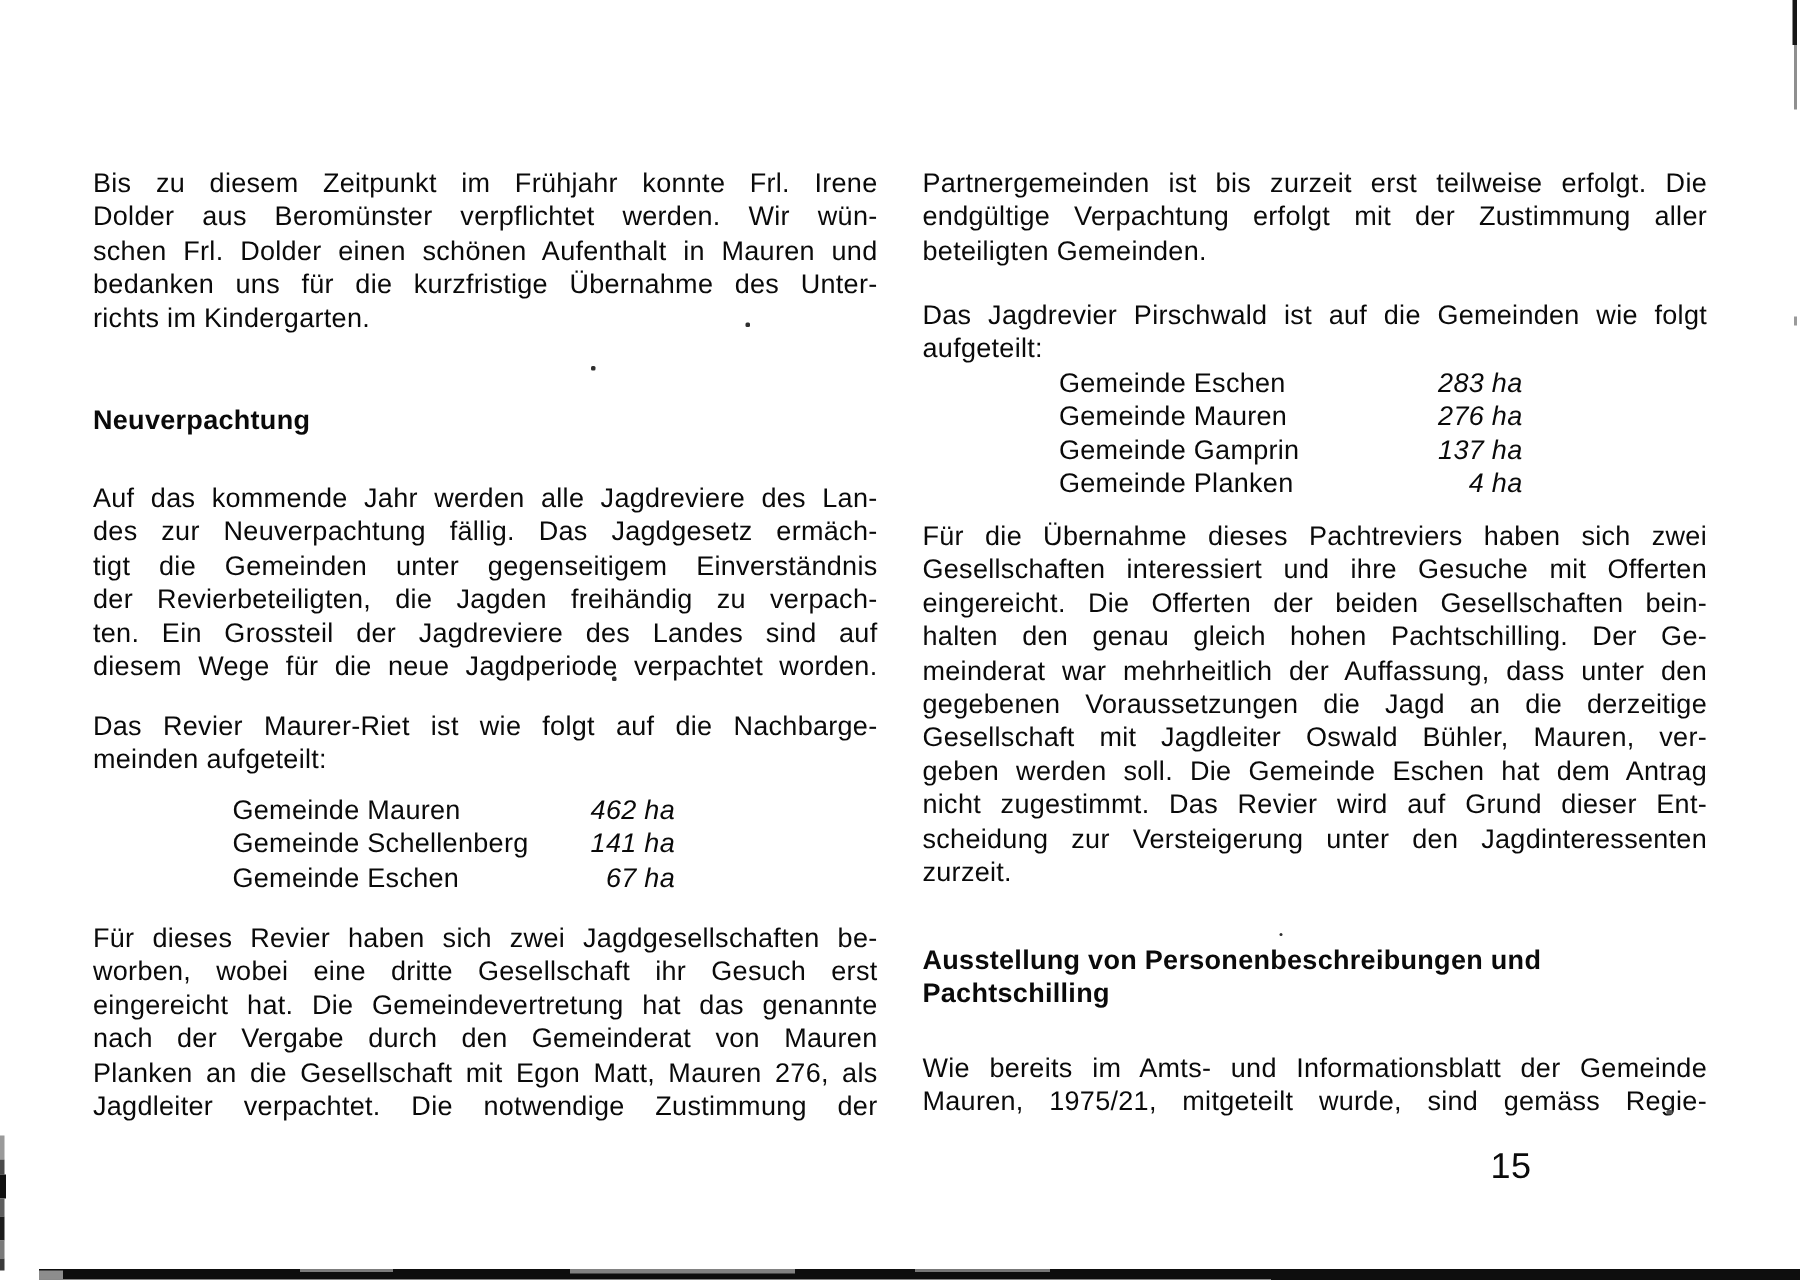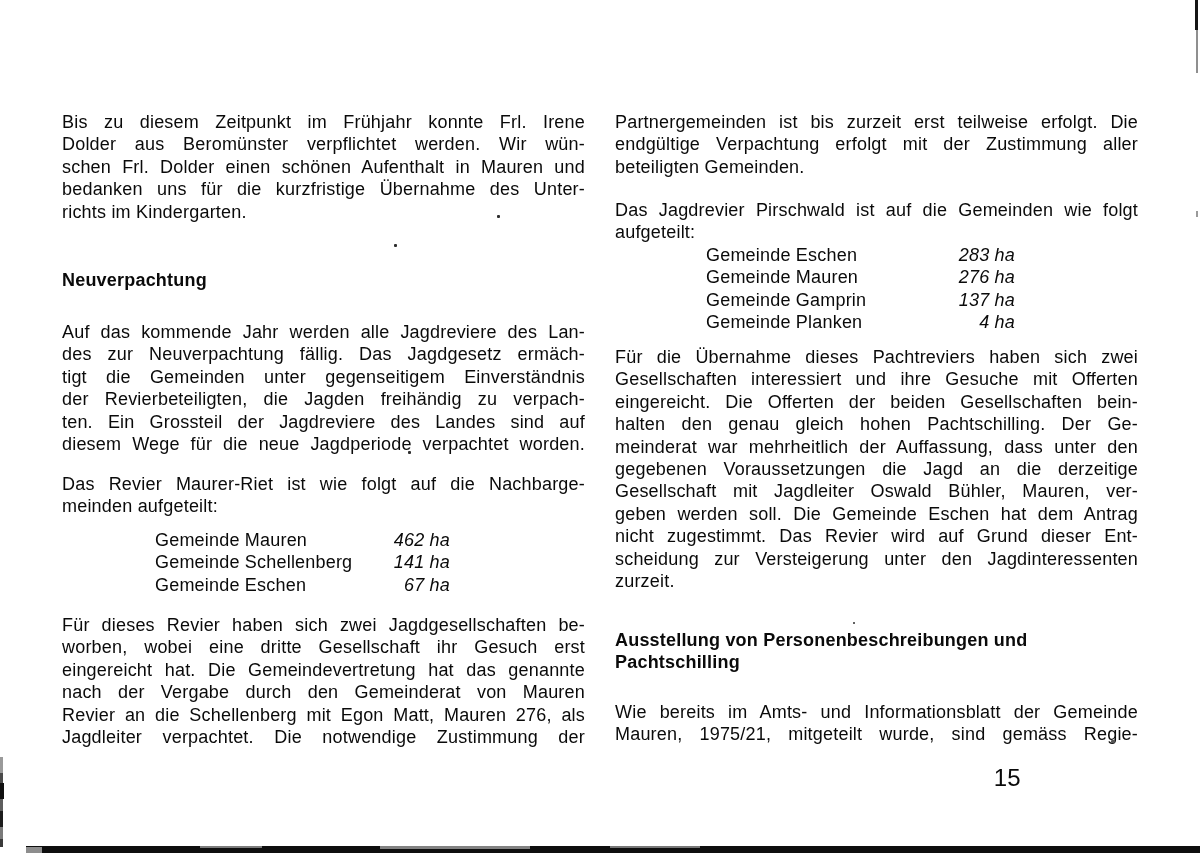--- a/index.html
+++ b/index.html
@@ -73,21 +73,21 @@
           <span class="tlabel">Gemeinde Eschen</span>
           <span class="tvalue">67 ha</span>
         </div>
       </div>
 
     <div class="para" style="top:614px">
         <div class="jline">Für dieses Revier haben sich zwei Jagdgesellschaften be-</div>
         <div class="jline">worben, wobei eine dritte Gesellschaft ihr Gesuch erst</div>
         <div class="jline">eingereicht hat. Die Gemeindevertretung hat das genannte</div>
         <div class="jline">nach der Vergabe durch den Gemeinderat von Mauren</div>
-        <div class="jline">Revier an die Schellenberg mit Egon Matt, Mauren 276, als</div>
+        <div class="jline">Planken an die Gesellschaft mit Egon Matt, Mauren 276, als</div>
         <div class="jline">Jagdleiter verpachtet. Die notwendige Zustimmung der</div>
       </div>
   </section>
 
   <section class="col right">
     <div class="para" style="top:111px">
         <div class="jline">Partnergemeinden ist bis zurzeit erst teilweise erfolgt. Die</div>
         <div class="jline">endgültige Verpachtung erfolgt mit der Zustimmung aller</div>
         <div class="jline lastline">beteiligten Gemeinden.</div>
       </div>

